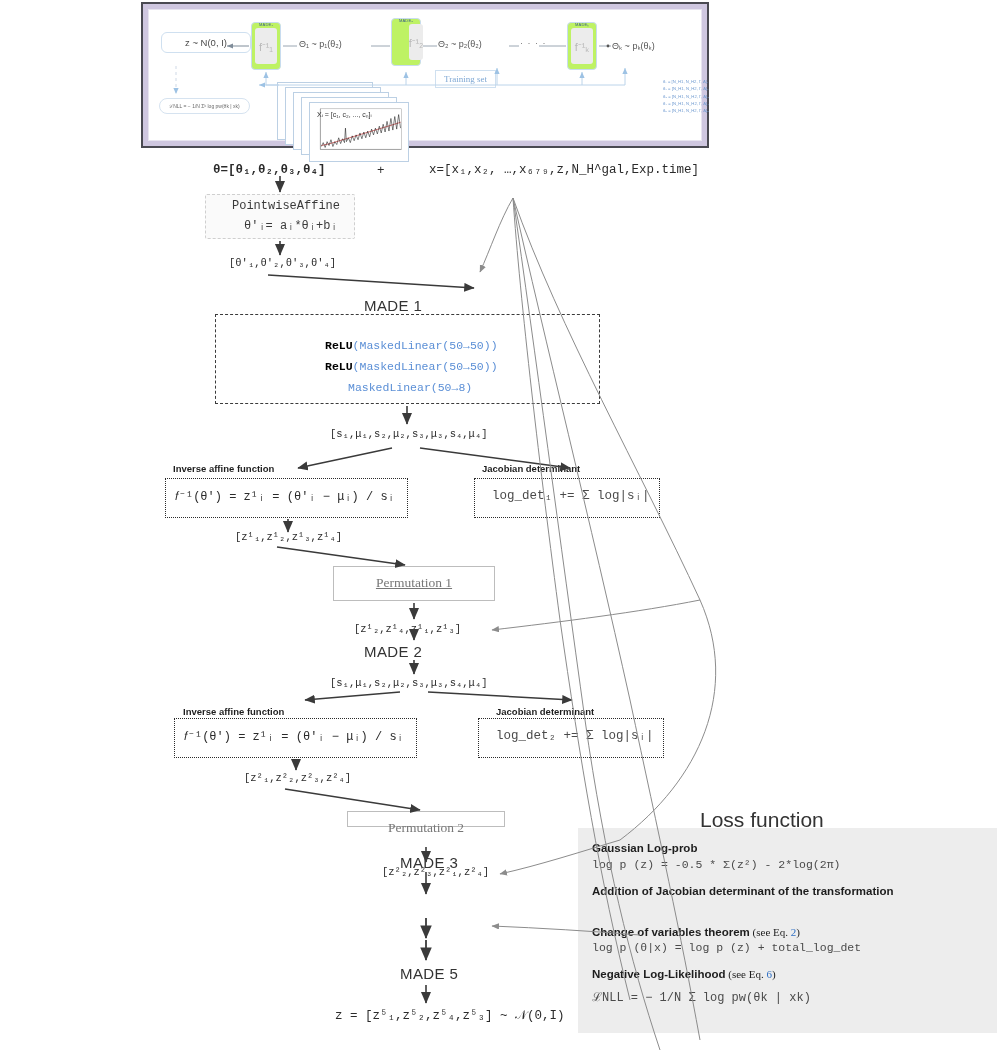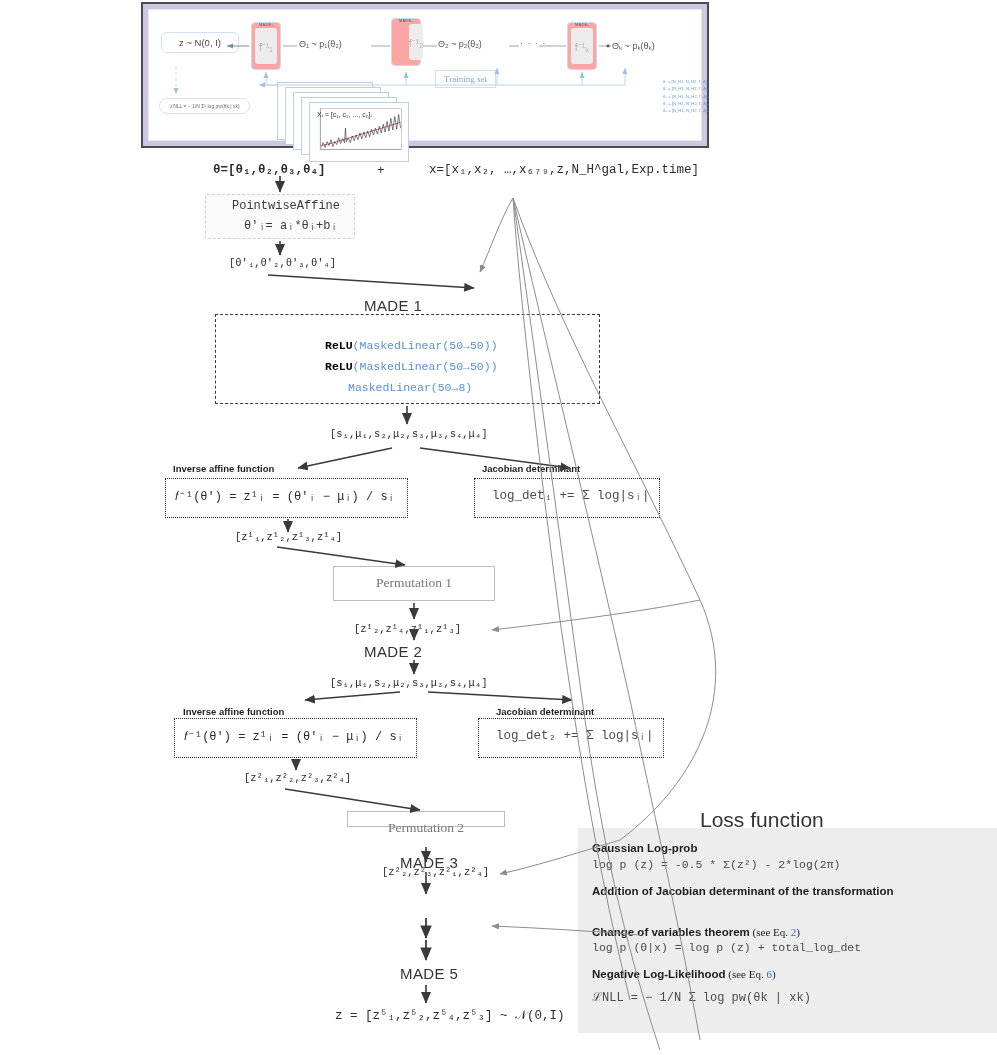--- a/index.html
+++ b/index.html
@@ -25,36 +25,36 @@
   }
   #banner-inner {
     width:100%; height:100%;
     background:#ffffff;
     position:relative;
     border:1px solid #e8e5f0;
   }
   .bnode {
     position:absolute;
     border:1px solid #c8dcef; border-radius:4px;
-    background:#fca5a5;
+    background:#bef264;
     width:30px; height:48px;
     display:flex; align-items:center; justify-content:center;
   }
   .bnode .inner {
     width:22px; height:36px; background:#ececec; border-radius:3px;
     display:flex; align-items:center; justify-content:center;
     color:#b9b9b9; font-size:11px;
   }
   .bnode .cap {
     position:absolute; top:-1px; left:0; width:100%;
     text-align:center; font-size:4px; color:#3c5f88; letter-spacing:.2px;
   }
   .zbox {
     position:absolute; border:1px solid #cfe0f0; border-radius:6px;
-    background:#ffffff; padding:4px 17px; font-size:9.5px; color:#4a4a4a;
+    background:#ffffff; padding:4px 23px; font-size:9.5px; color:#4a4a4a;
   }
   .blbl { position:absolute; font-size:9px; color:#555; white-space:nowrap;text-align:right; }
   .tset {
     position:absolute; border:1px solid #cfe0f0; background:#fff;
     color:#7fa8d4; font-size:9px; padding:3px 8px;
     font-family:"Liberation Serif", serif;
   }
   .specstack { position:absolute; }
   .spec {
     position:absolute; border:1px solid #bcd0e4; background:#fff;
@@ -207,21 +207,21 @@
   <div class="dotbox" style="left:165px; top:478px; width:243px; height:40px;"></div>
   <div class="eq" style="left:175px; top:489px; font-size:12px;">𝑓⁻¹(θ') = z¹ᵢ = (θ'ᵢ − μᵢ) / sᵢ</div>
 
   <div class="caplbl" style="left:479px; top:463px;">Jacobian determinant</div>
   <div class="dotbox" style="left:474px; top:478px; width:186px; height:40px;"></div>
   <div class="eq" style="left:492px; top:489px; font-size:12.5px; color:#4a4a4a;">log_det₁ += Σ log|sᵢ|</div>
 
   <div class="eq" style="left:235px; top:531px; font-size:10.5px;">[z¹₁,z¹₂,z¹₃,z¹₄]</div>
 
   <div class="solidbox" style="left:333px; top:566px; width:162px; height:35px;">
-    <div class="permlbl" style="top:8px;">Permutation 1</div>
+    <div class="permlbl" style="top:8px;text-decoration:underline;">Permutation 1</div>
   </div>
   <div class="eq" style="left:354px; top:623px; font-size:10.5px;">[z¹₂,z¹₄,z¹₁,z¹₃]</div>
 
   <div class="madelbl" style="left:364px; top:643px;">MADE 2</div>
 
   <div class="eq" style="left:330px; top:677px; font-size:10.5px;">[s₁,μ₁,s₂,μ₂,s₃,μ₃,s₄,μ₄]</div>
 
   <div class="caplbl" style="left:180px; top:706px;">Inverse affine function</div>
   <div class="dotbox" style="left:174px; top:718px; width:243px; height:40px;"></div>
   <div class="eq" style="left:184px; top:729px; font-size:12px;">𝑓⁻¹(θ') = z¹ᵢ = (θ'ᵢ − μᵢ) / sᵢ</div>

